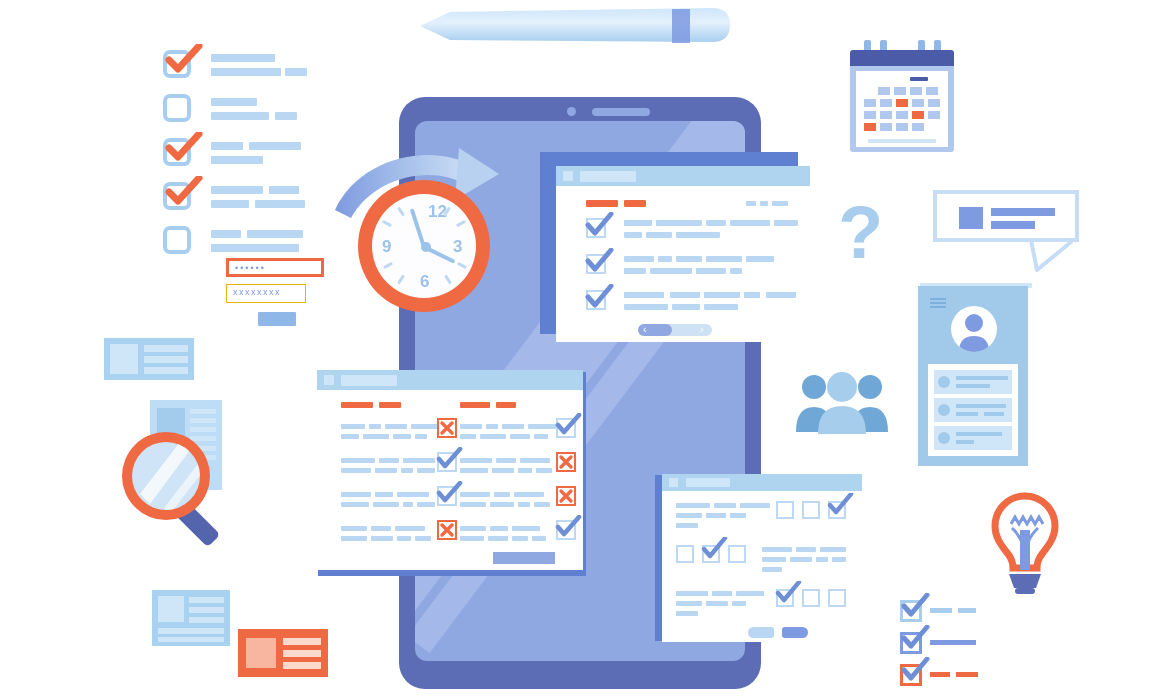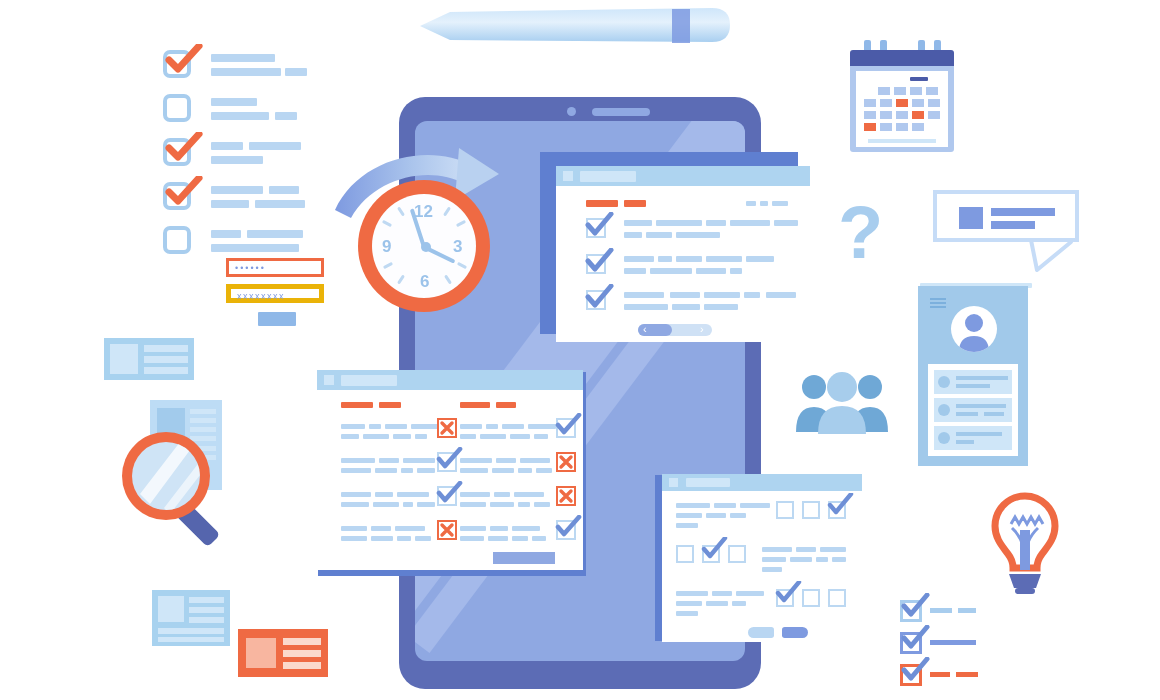--- a/index.html
+++ b/index.html
@@ -145,21 +145,21 @@
       <div class="abs bar" style="left:48px;top:4px;width:30px;height:8px;"></div>
       <div class="abs bar" style="left:84px;top:4px;width:56px;height:8px;"></div>
       <div class="abs bar" style="left:48px;top:18px;width:88px;height:8px;"></div>
     </div>
   </div>
 
   <div class="abs" style="left:226px;top:258px;width:100px;height:72px;">
     <div class="abs" style="left:0;top:0;width:98px;height:19px;border:3px solid #ef6a43;background:#fff;box-sizing:border-box;">
       <span class="abs" style="left:6px;top:1px;font-size:9px;letter-spacing:2px;color:#7e9ae0;line-height:13px;font-family:'Liberation Sans',sans-serif;">••••••</span>
     </div>
-    <div class="abs" style="left:0;top:26px;width:98px;height:19px;border:5px solid #eab308;background:#fff;box-sizing:border-box;">
+    <div class="abs" style="left:0;top:26px;width:80px;height:19px;border:1px solid #eab308;background:#fff;box-sizing:border-box;">
       <span class="abs" style="left:6px;top:2px;font-size:9px;letter-spacing:1.5px;color:#7e9ae0;line-height:11px;font-family:'Liberation Sans',sans-serif;">xxxxxxxx</span>
     </div>
     <div class="abs bar-med" style="left:32px;top:54px;width:38px;height:14px;"></div>
   </div>
 
   <div class="abs card-blue" style="left:104px;top:338px;width:90px;height:42px;">
     <div class="abs" style="left:6px;top:6px;width:28px;height:30px;background:#cfe6f8;"></div>
     <div class="abs" style="left:40px;top:7px;width:44px;height:7px;background:#cfe6f8;"></div>
     <div class="abs" style="left:40px;top:18px;width:44px;height:7px;background:#cfe6f8;"></div>
     <div class="abs" style="left:40px;top:29px;width:44px;height:7px;background:#cfe6f8;"></div>
@@ -227,21 +227,21 @@
         </linearGradient>
       </defs>
       <path d="M2 70 C 26 18, 96 2, 140 26 L132 44 C 96 24, 40 38, 18 78 Z" fill="url(#arrG)"></path>
       <path d="M126 8 L166 34 L122 60 Z" fill="#b9d1f0"></path>
     </svg>
   </div>
 
   <div class="abs" style="left:358px;top:180px;width:132px;height:132px;">
     <div class="clock-ring"></div>
     <div class="clock-face">
-      <span class="clock-num" style="left:42px;top:8px;">12</span>
+      <span class="clock-num" style="left:56px;top:8px;">12</span>
       <span class="clock-num" style="left:81px;top:43px;">3</span>
       <span class="clock-num" style="left:48px;top:78px;">6</span>
       <span class="clock-num" style="left:10px;top:43px;">9</span>
 
       <div class="tickm" style="left:70px;top:16px;width:10px;height:3px;transform:rotate(-57deg);"></div>
       <div class="tickm" style="left:84px;top:28px;width:10px;height:3px;transform:rotate(-27deg);"></div>
       <div class="tickm" style="left:85px;top:70px;width:10px;height:3px;transform:rotate(28deg);"></div>
       <div class="tickm" style="left:71px;top:84px;width:10px;height:3px;transform:rotate(57deg);"></div>
       <div class="tickm" style="left:24px;top:84px;width:10px;height:3px;transform:rotate(-57deg);"></div>
       <div class="tickm" style="left:11px;top:70px;width:10px;height:3px;transform:rotate(-28deg);"></div>

